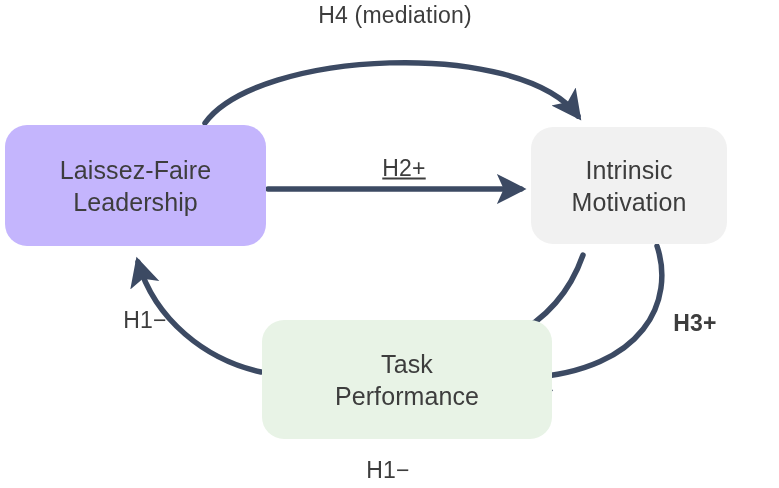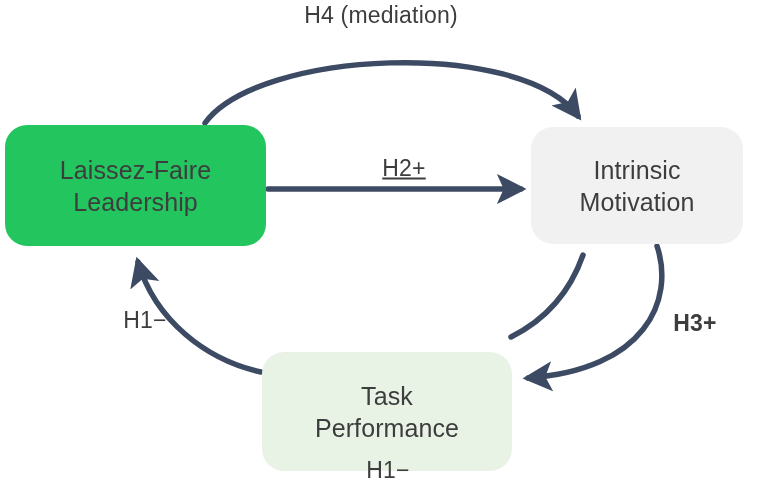--- a/index.html
+++ b/index.html
@@ -35,40 +35,39 @@
   }
   .node-label {
     font-size: 25px;
     line-height: 1.28;
     color: #3d3d3d;
     letter-spacing: 0.1px;
     white-space: pre-line;
   }
   #node-laissez-faire-leadership {
     left: 5px;  top: 125px;  width: 261px; height: 121px;
-    background: #22c55e;
+    background: #c4b5fd;
   }
   #node-intrinsic-motivation {
-    left: 531px; top: 127px; width: 212px; height: 117px;
+    left: 531px; top: 127px; width: 196px; height: 117px;
     background: #f1f1f1;
   }
   #node-task-performance {
-    left: 262px; top: 320px; width: 250px; height: 119px;
+    left: 262px; top: 320px; width: 290px; height: 119px;
     background: #e8f3e6;
-    margin-top: 32px;
   }
   .edge-label {
     position: absolute;
     font-size: 23px;
     color: #3d3d3d;
     white-space: nowrap;
     transform: translate(-50%, -50%);
     letter-spacing: 0.2px;
   }
-  #edge-label-h4 { left: 381px; top: 15px; }
+  #edge-label-h4 { left: 395px; top: 15px; }
   #edge-label-h2 { left: 404px; top: 168px; text-decoration: underline; }
   #edge-label-h1-left { left: 145px; top: 320px; }
   #edge-label-h3 { left: 695px; top: 323px; font-weight: bold; }
   #edge-label-h1-bottom { left: 388px; top: 470px; }
 </style>
 </head>
 <body>
 
 <div id="canvas">
 

